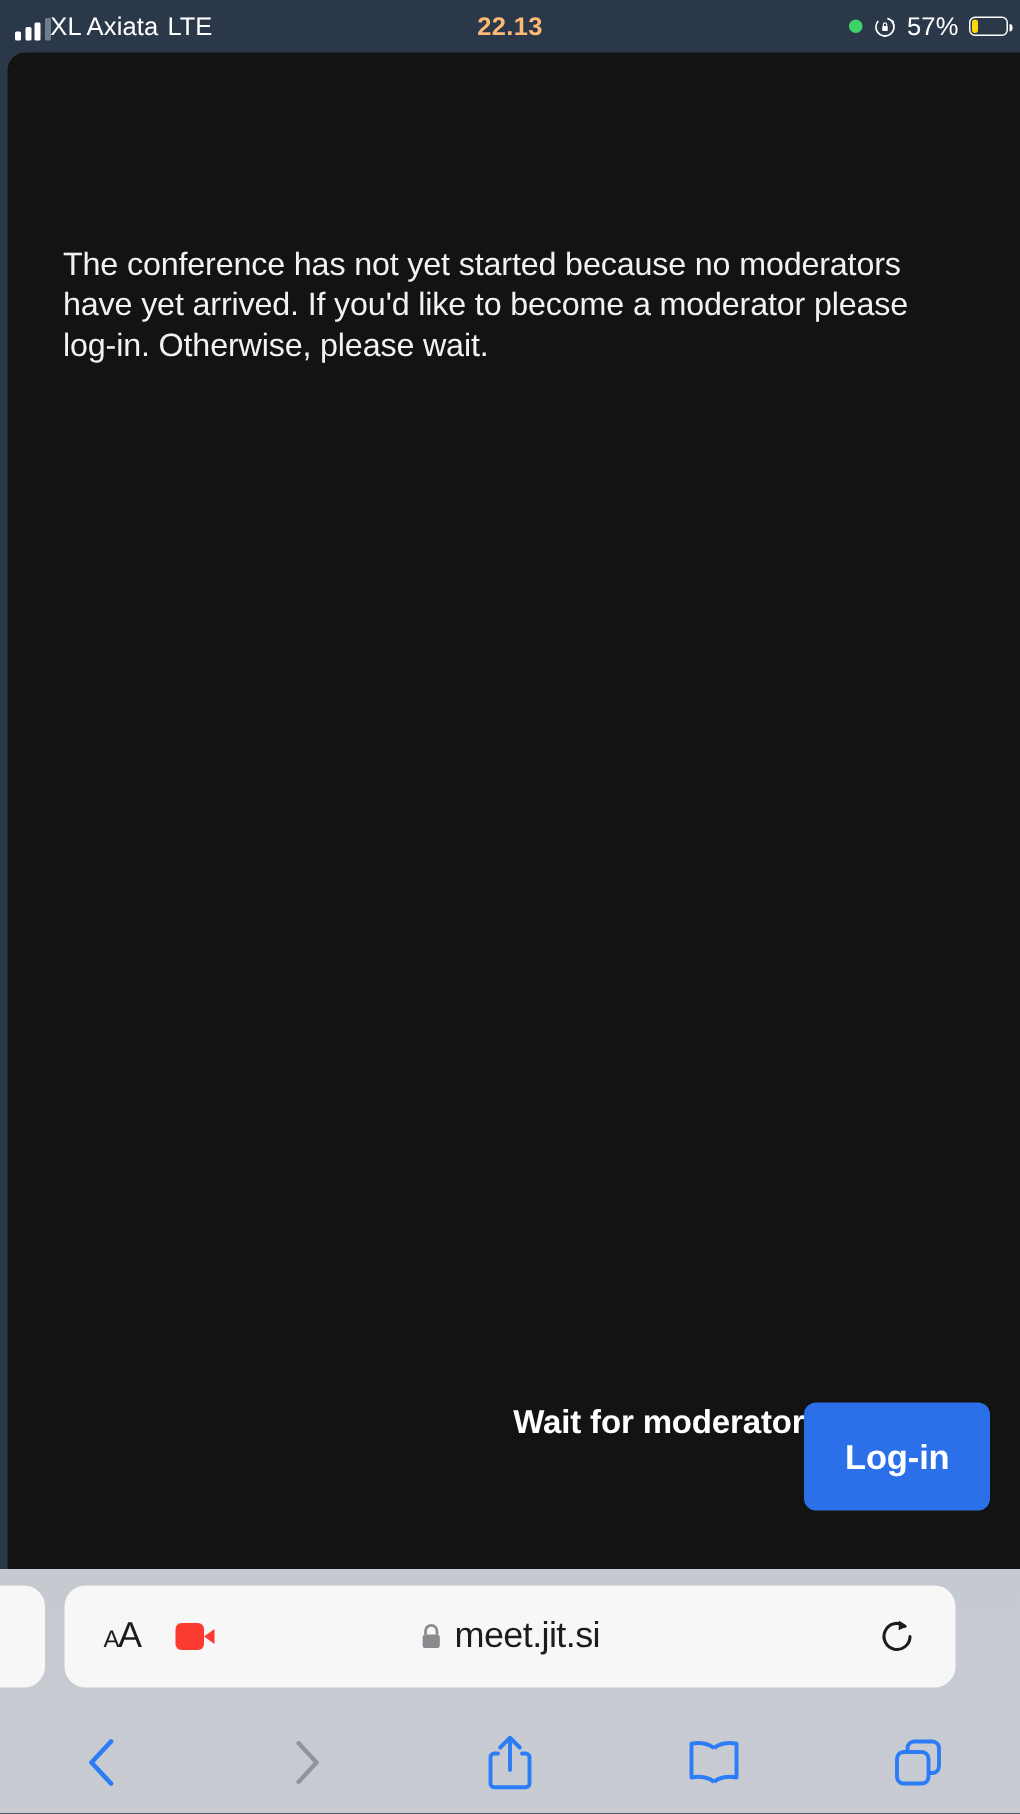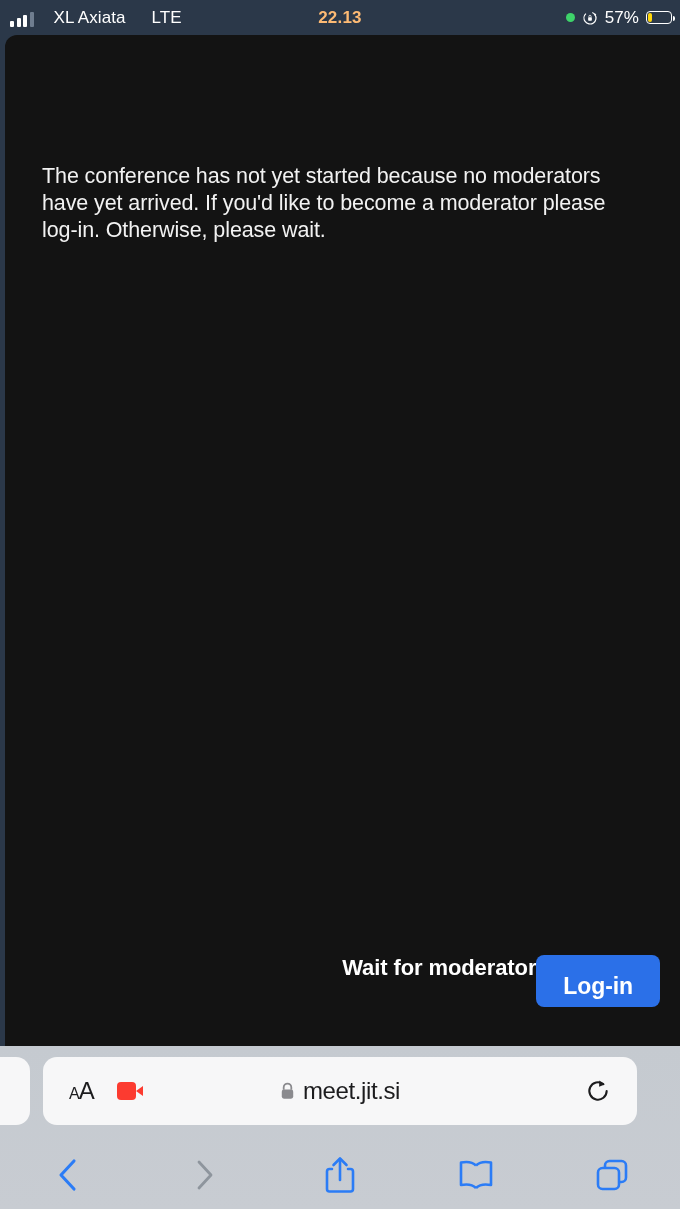--- a/index.html
+++ b/index.html
@@ -10,21 +10,21 @@
     overflow:hidden;
   }
   #screen { position:relative; width:680px; height:1209px; background:#2b3849; }
 
   
   .statusbar {
     position:absolute; top:0; left:0; width:680px; height:35px;
     background:#2b3849; color:#fff;
     display:flex; align-items:center;
   }
-  .sb-left { position:absolute; left:10px; display:flex; align-items:flex-end; gap:20px; }
+  .sb-left { position:absolute; left:10px; display:flex; align-items:flex-end; gap:0; }
   .signal { display:flex; align-items:flex-end; gap:2.5px; height:16px; }
   .signal i { display:block; width:4px; background:#ffffff; border-radius:1px; }
   .signal i.b1 { height:6px; }
   .signal i.b2 { height:9px; }
   .signal i.b3 { height:12px; }
   .signal i.b4 { height:15px; background:#6f7d8f; }
   .carrier { font-size:17px; letter-spacing:.1px; line-height:18px; color:#fff; }
   .net { font-size:17px; line-height:18px; color:#fff; margin-left:6px; }
   .sb-time {
     position:absolute; left:0; width:680px; text-align:center;
@@ -62,21 +62,21 @@
     position:absolute; left:0; bottom:39px; right:20px;
     display:flex; align-items:flex-start; justify-content:flex-end; 
   }
   .wait-btn {
     background:none; border:none; padding:0;
     font-family:inherit; font-size:22px; font-weight:bold; color:#ffffff;
     letter-spacing:-.1px; cursor:pointer;
   }
   .login-btn {
     background:#2b70e8; border:none; border-radius:8px;
-    padding:0 27px; height:52px; line-height:62px;
+    padding:0 27px; height:72px; line-height:62px;
     font-family:inherit; font-size:23px; font-weight:bold; color:#ffffff;
     letter-spacing:-.1px; cursor:pointer;
   }
 
   
   .browser-chrome {
     position:absolute; left:0; top:1046px; width:680px; height:163px;
     background:linear-gradient(#c5cad0, #c8ccd2);
   }
   .tab-strip { position:absolute; left:0; top:11px; width:680px; height:68px; }

